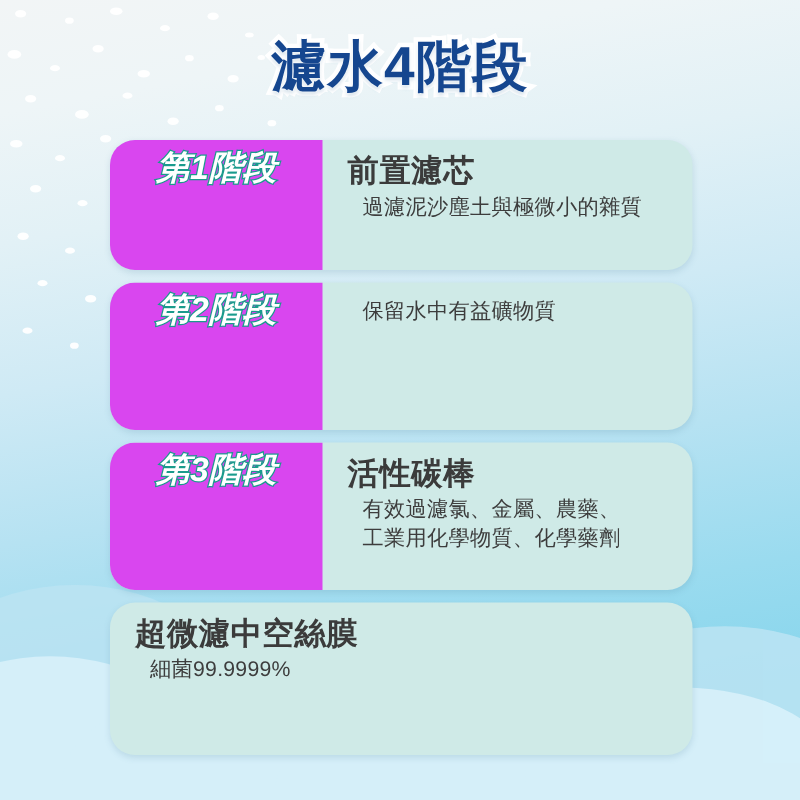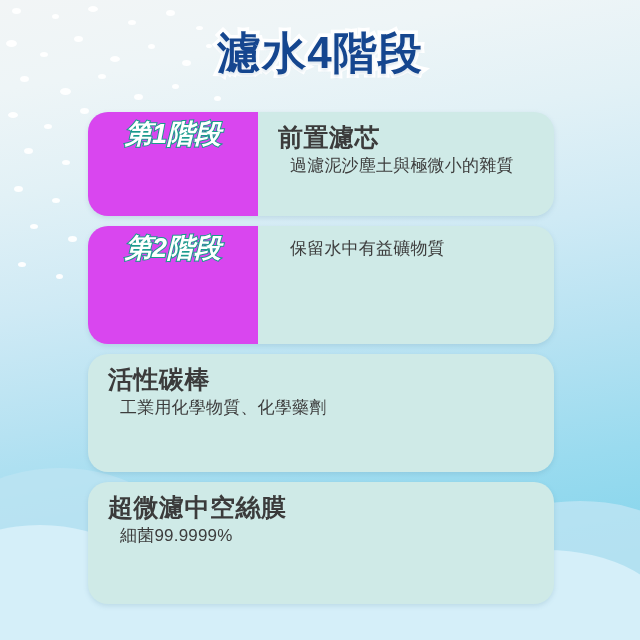--- a/index.html
+++ b/index.html
@@ -219,22 +219,26 @@
     <div class="card h2">
       <div class="stage-badge">
         <span class="stage-badge-text">第2階段</span>
       </div>
       <div class="card-body">
         <div class="card-desc-line">保留水中有益礦物質</div>
       </div>
     </div>
 
     <div class="card h3">
+      <div class="stage-badge">
+        <span class="stage-badge-text">第3階段</span>
+      </div>
       <div class="card-body">
         <div class="card-title">活性碳棒</div>
+        <div class="card-desc-line">有效過濾氯、金屬、農藥、</div>
         <div class="card-desc-line">工業用化學物質、化學藥劑</div>
       </div>
     </div>
 
     <div class="card h4">
       <div class="card-body">
         <div class="card-title">超微濾中空絲膜</div>
         <div class="card-desc-line">細菌99.9999%</div>
       </div>
     </div>

